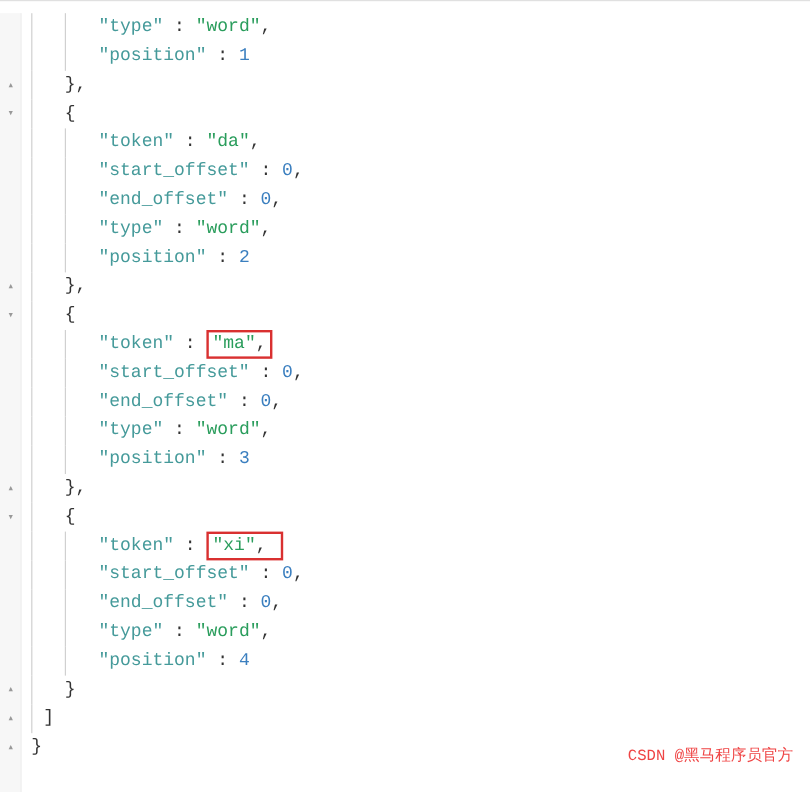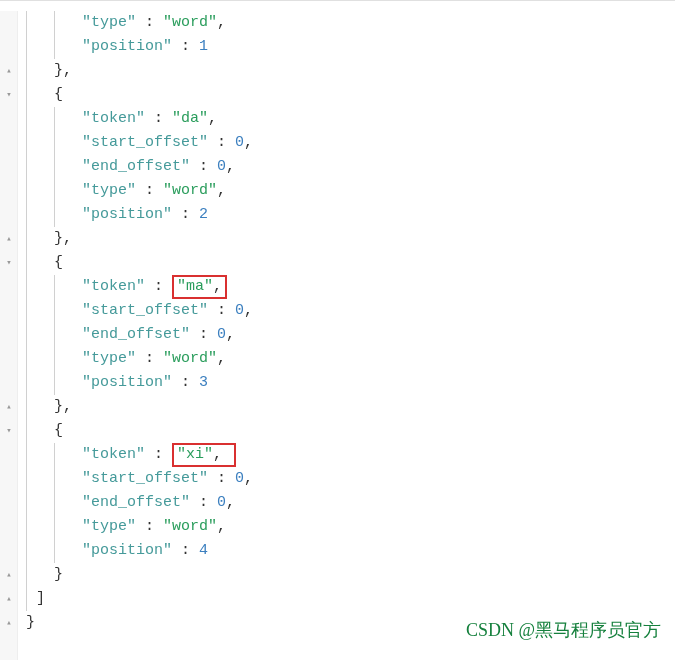--- a/index.html
+++ b/index.html
@@ -58,23 +58,23 @@
     .highlight-box {
       border: 2px solid #d93030;
       padding: 0 3px;
       display: inline-block;
       line-height: 20px;
     }
     .watermark {
       position: absolute;
       right: 14px;
       bottom: 18px;
-      color: #15803d;
-      font-size: 18px;
-      font-family: Liberation Serif, serif;
+      color: #ef4444;
+      font-size: 13px;
+      font-family: Liberation Mono, monospace;
     }
   </style>
 </head>
 <body>
 
 <div class="editor">
   <div class="gutter">
     <div class="fold-marker"></div>
     <div class="fold-marker"></div>
     <div class="fold-marker">▴</div>

